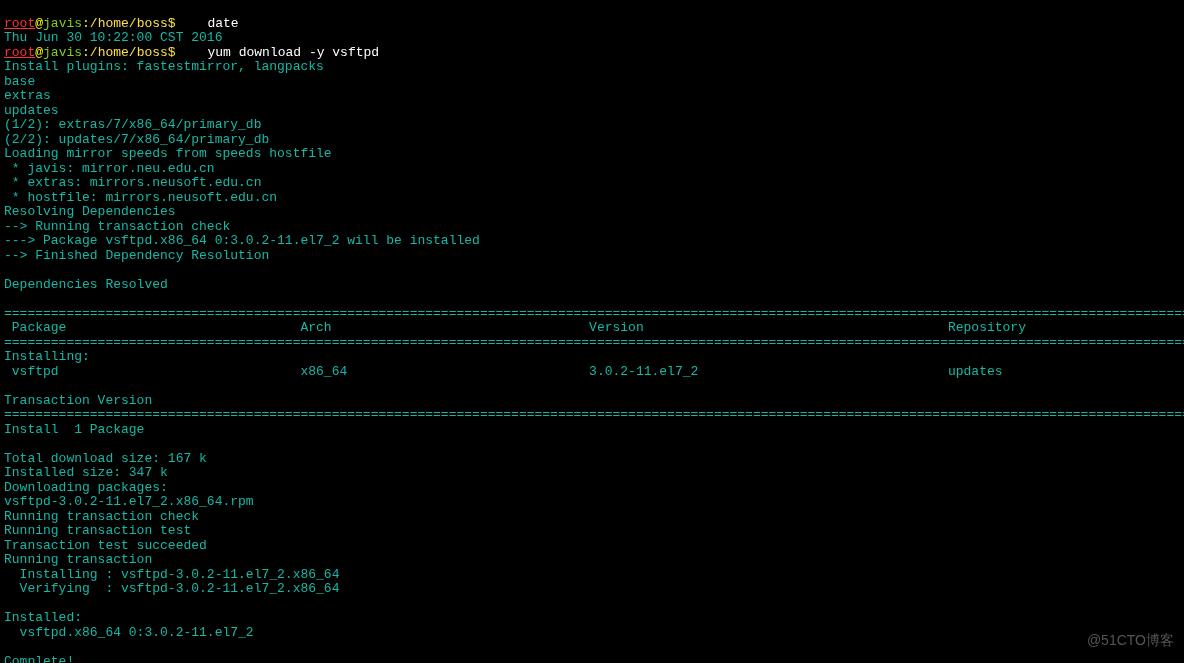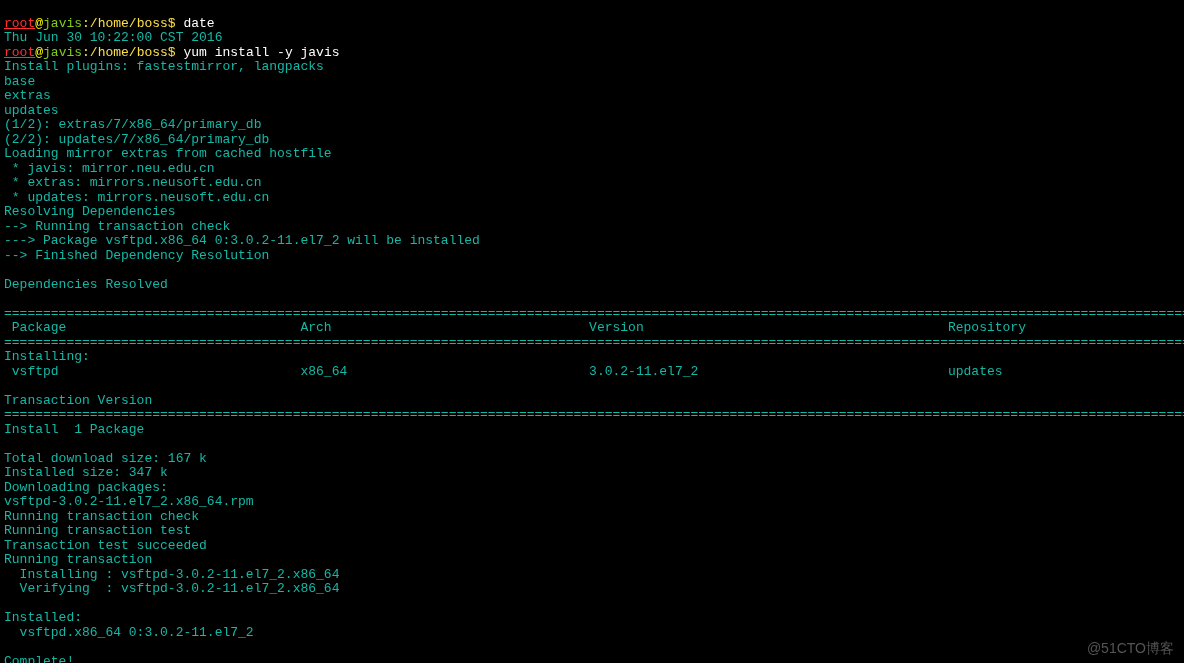--- a/index.html
+++ b/index.html
@@ -15,48 +15,48 @@
     overflow: hidden;
   }
   .terminal {
     padding: 2px 4px;
     white-space: pre;
   }
   .user { color: #ff3030; text-decoration: underline; }
   .at   { color: #ffff00; }
   .host { color: #84cc16; }
   .path { color: #fde047; }
-  .cmd  { color: #ffffff; }
+  .cmd  { color: #ffffff; margin-left: 24px; }
   .out  { color: #14b8a6; }
   .watermark {
     position: absolute;
     right: 10px;
-    bottom: 8px;
+    bottom: 16px;
     color: #555555;
     font-size: 14px;
     font-family: sans-serif;
   }
 </style>
 </head>
 <body>
 
 <div class="terminal">
 <span class="user">root</span><span class="at">@</span><span class="host">javis</span><span class="path">:/home/boss$ </span><span class="cmd">date</span>
 <span class="out">Thu Jun 30 10:22:00 CST 2016</span>
-<span class="user">root</span><span class="at">@</span><span class="host">javis</span><span class="path">:/home/boss$ </span><span class="cmd">yum install -y javis</span>
+<span class="user">root</span><span class="at">@</span><span class="host">javis</span><span class="path">:/home/boss$ </span><span class="cmd">yum download -y vsftpd</span>
 <span class="out">Install plugins: fastestmirror, langpacks</span>
 <span class="out">base                                                                                                                                                          | 3.6 kB  00:00:00</span>
 <span class="out">extras                                                                                                                                                        | 3.4 kB  00:00:00</span>
 <span class="out">updates                                                                                                                                                       | 3.4 kB  00:00:00</span>
 <span class="out">(1/2): extras/7/x86_64/primary_db                                                                                                                             | 149 kB  00:00:00</span>
 <span class="out">(2/2): updates/7/x86_64/primary_db                                                                                                                            | 5.7 MB  00:00:28</span>
-<span class="out">Loading mirror extras from cached hostfile</span>
+<span class="out">Loading mirror speeds from speeds hostfile</span>
 <span class="out"> * javis: mirror.neu.edu.cn</span>
 <span class="out"> * extras: mirrors.neusoft.edu.cn</span>
-<span class="out"> * updates: mirrors.neusoft.edu.cn</span>
+<span class="out"> * hostfile: mirrors.neusoft.edu.cn</span>
 <span class="out">Resolving Dependencies</span>
 <span class="out">--&gt; Running transaction check</span>
 <span class="out">---&gt; Package vsftpd.x86_64 0:3.0.2-11.el7_2 will be installed</span>
 <span class="out">--&gt; Finished Dependency Resolution</span>
 <span class="out"></span>
 <span class="out">Dependencies Resolved</span>
 <span class="out"></span>
 <span class="out">====================================================================================================================================================================</span>
 <span class="out"> Package                              Arch                                 Version                                       Repository                           Size</span>
 <span class="out">====================================================================================================================================================================</span>

